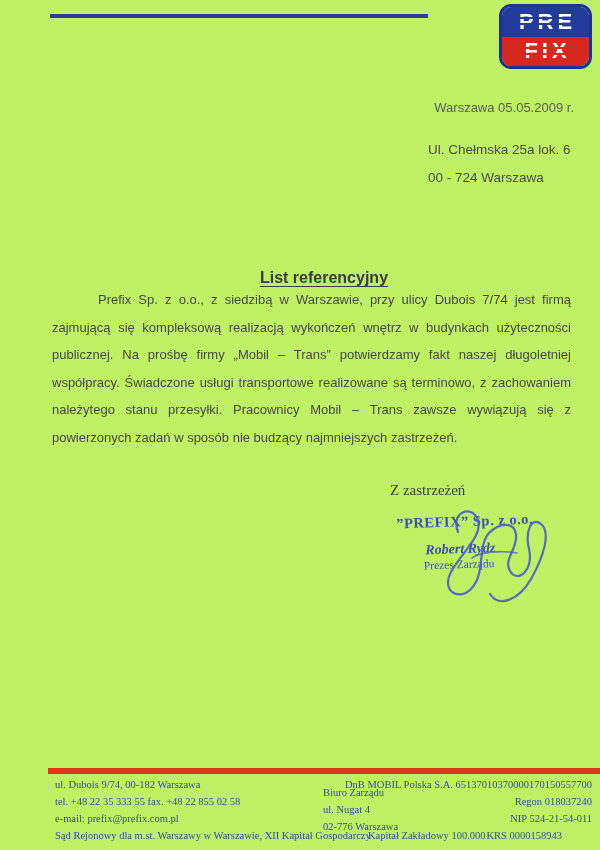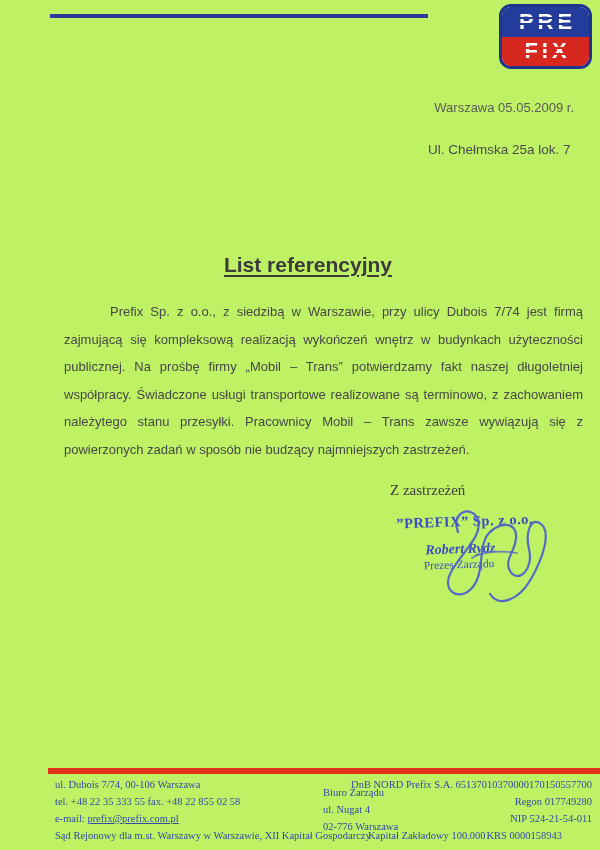--- a/index.html
+++ b/index.html
@@ -28,28 +28,28 @@
   .logo-bottom::after{content:"";position:absolute;inset:0;
     background:repeating-linear-gradient(to bottom,transparent 0 4px,#d6281e 4px 6px);}
 
   .date{position:absolute;top:100px;right:26px;font-size:13px;color:#5a5a5a;}
 
   
   .recipient{position:absolute;left:428px;top:136px;font-size:13.5px;color:#4a4a4a;line-height:27.5px;}
 
   
   .title{
-    position:absolute;left:48px;top:253px;width:520px;margin:0;
-    text-align:center;font-size:21px;font-weight:bold;color:#3b3b3b;
+    position:absolute;left:48px;top:253px;width:520px;margin:16px;
+    text-align:center;font-size:16px;font-weight:bold;color:#3b3b3b;
     text-decoration:underline;text-underline-offset:3px;
   }
 
   
   .body-par{
-    position:absolute;left:48px;top:282px;width:519px;margin:16px;
+    position:absolute;left:48px;top:282px;width:519px;margin:4px;
     font-size:13px;line-height:27.6px;color:#474747;
     text-align:justify;text-indent:46px;
   }
 
   
   .valediction{position:absolute;left:390px;top:482px;font-family:"Liberation Serif",serif;font-size:15px;color:#3d3d3d;}
   .stamp{position:absolute;left:397px;top:513px;color:#3d4cc4;font-family:"Liberation Serif",serif;transform:rotate(-2deg);}
   .stamp-company{font-weight:bold;font-size:14.5px;letter-spacing:.5px;}
   .stamp-name{font-weight:bold;font-style:italic;font-size:14px;margin:11px 0 0 28px;}
   .stamp-role{font-size:11.5px;margin:1px 0 0 26px;}
@@ -60,42 +60,43 @@
   .footer{
     position:absolute;left:55px;top:779px;width:537px;
     font-family:"Liberation Serif",serif;font-size:10.5px;color:#3448a8;
   }
   .f-row{position:relative;height:17px;white-space:nowrap;}
   .f-left{position:absolute;left:0;top:0;}
   .f-mid{position:absolute;left:220px;top:8px;margin-left:48px;}
   .f-right{position:absolute;right:0;top:0;}
   .f-cap{position:absolute;left:313px;top:0;}
   .f-krs{position:absolute;right:30px;top:0;}
-  .email-link{text-decoration:underline;color:#3448a8;}
+  .email-link{color:#3448a8;}
 </style>
 </head>
 <body>
 
 <div class="page">
 
   <div class="top-rule"></div>
 
   <div class="logo">
     <div class="logo-half logo-top">
       <span>PRE</span>
     </div>
     <div class="logo-half logo-bottom">
       <span>FIX</span>
     </div>
   </div>
 
   <div class="date">Warszawa 05.05.2009 r.</div>
 
   <div class="recipient">
-    <div>Ul. Chełmska 25a lok. 7</div>
+    <div>Ul. Chełmska 25a lok. 6</div>
+    <div>00 - 724 Warszawa</div>
   </div>
 
   <h1 class="title">List referencyjny</h1>
 
   <p class="body-par">Prefix Sp. z o.o., z siedzibą w Warszawie, przy ulicy Dubois 7/74 jest firmą zajmującą się kompleksową realizacją wykończeń wnętrz w budynkach użyteczności publicznej. Na prośbę firmy „Mobil – Trans” potwierdzamy fakt naszej długoletniej współpracy. Świadczone usługi transportowe realizowane są terminowo, z zachowaniem należytego stanu przesyłki. Pracownicy Mobil – Trans zawsze wywiązują się z powierzonych zadań w sposób nie budzący najmniejszych zastrzeżeń.</p>
 
   <div class="valediction">Z zastrzeżeń</div>
 
   <div class="stamp">
     <div class="stamp-company">”PREFIX” Sp. z o.o.</div>
@@ -105,28 +106,28 @@
 
   <svg class="signature" width="140" height="115" viewBox="0 0 140 115">
     <path d="M38,32 C30,12 52,4 58,20 C63,36 42,52 31,72 C21,90 38,102 51,89 C66,74 57,46 69,33 C79,23 94,21 96,34 C98,49 83,59 90,71 C98,84 114,70 109,49 C105,32 111,16 121,24 C131,32 124,56 111,79 C99,100 79,108 70,94" stroke="#4a5ad0" fill="none" stroke-width="2.2" stroke-linecap="round" opacity="0.9"></path>
     <path d="M52,58 C60,52 80,50 97,53" stroke="#4a5ad0" fill="none" stroke-width="1.6" stroke-linecap="round" opacity="0.75"></path>
   </svg>
 
   <div class="footer-bar"></div>
 
   <div class="footer">
     <div class="f-row">
-      <span class="f-left">ul. Dubois 7/74, 00-106 Warszawa</span>
+      <span class="f-left">ul. Dubois 9/74, 00-182 Warszawa</span>
       <span class="f-mid">Biuro Zarządu</span>
-      <span class="f-right">DnB NORD Prefix S.A.  65137010370000170150557700</span>
+      <span class="f-right">DnB MOBIL Polska S.A.  65137010370000170150557700</span>
     </div>
     <div class="f-row">
       <span class="f-left">tel. +48 22 35 333 55  fax. +48 22 855 02 58</span>
       <span class="f-mid">ul. Nugat 4</span>
-      <span class="f-right">Regon  017749280</span>
+      <span class="f-right">Regon  018037240</span>
     </div>
     <div class="f-row">
       <span class="f-left"><span>e-mail: </span><span class="email-link">prefix@prefix.com.pl</span></span>
       <span class="f-mid">02-776 Warszawa</span>
       <span class="f-right">NIP 524-21-54-011</span>
     </div>
     <div class="f-row">
       <span class="f-left">Sąd Rejonowy dla m.st. Warszawy w Warszawie, XII Kapitał Gospodarczy</span>
       <span class="f-cap">Kapitał Zakładowy 100.000</span>
       <span class="f-krs">KRS  0000158943</span>

